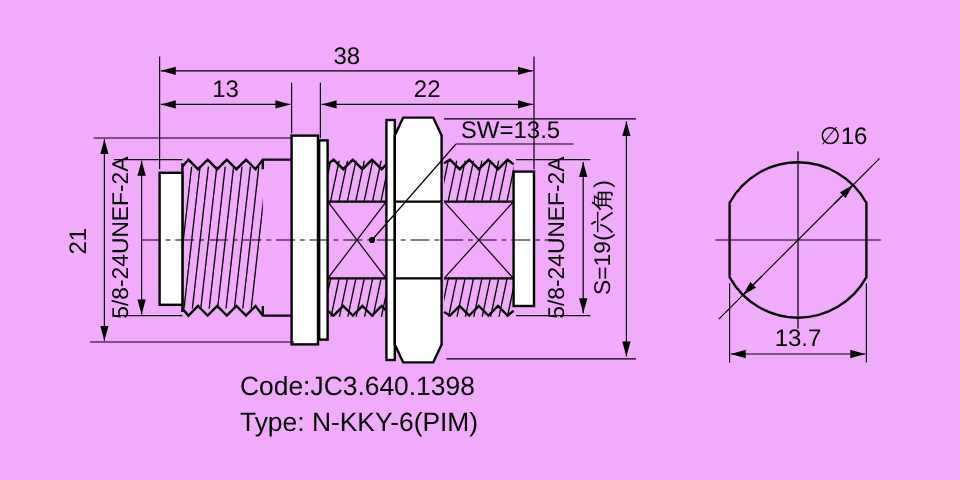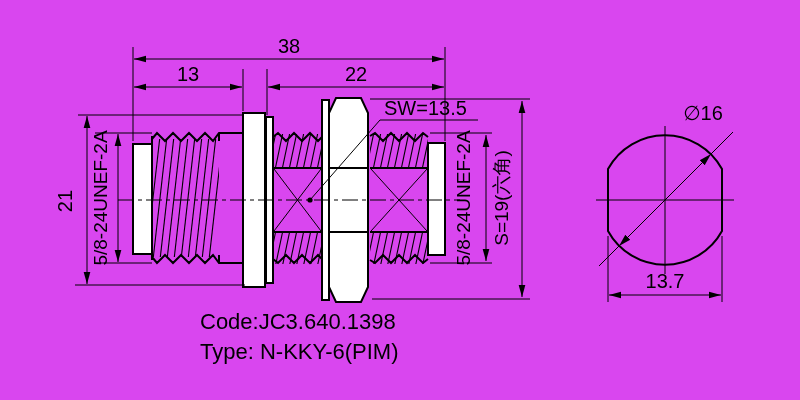--- a/index.html
+++ b/index.html
@@ -1,16 +1,16 @@
 <!DOCTYPE html>
 <html><head>
 <meta charset="utf-8">
 <style>
   html,body{margin:0;padding:0;background:#fff;}
-  #canvas{position:relative;width:800px;height:400px;background:#d946ef;overflow:hidden;}
+  #canvas{position:relative;width:800px;height:400px;background:#f0abfc;overflow:hidden;}
   svg{display:block;}
   svg text{font-family:"Liberation Sans","DejaVu Sans",sans-serif;fill:#000;}
   .fs20{font-size:20px;}
   .fs19{font-size:19px;}
   .fs22{font-size:22px;}
   .thick{stroke:#000;stroke-width:2;fill:none;stroke-linejoin:miter;}
   .thin{stroke:#000;stroke-width:1;fill:none;}
   .hatch{stroke:#000;stroke-width:1.1;fill:none;}
   .solid{fill:#fff;stroke:#000;stroke-width:2;}
 </style>

